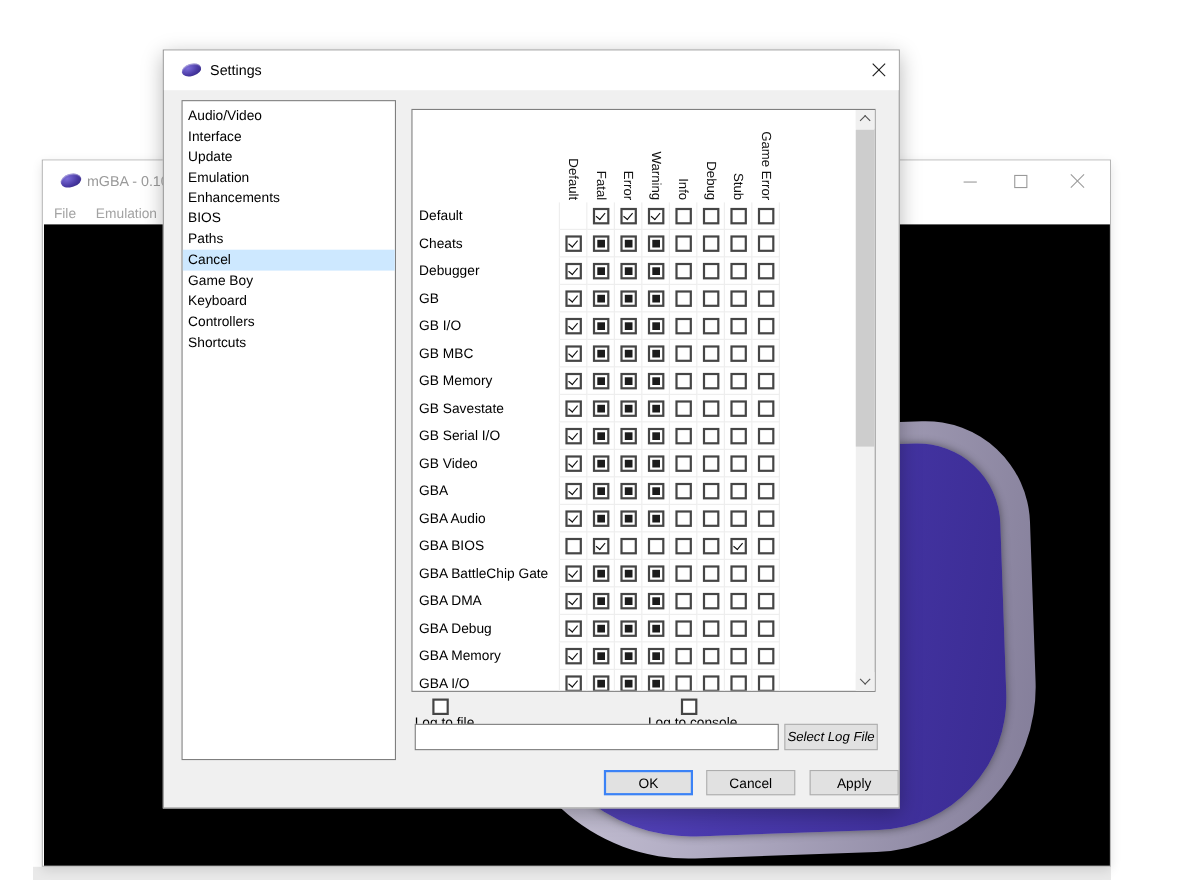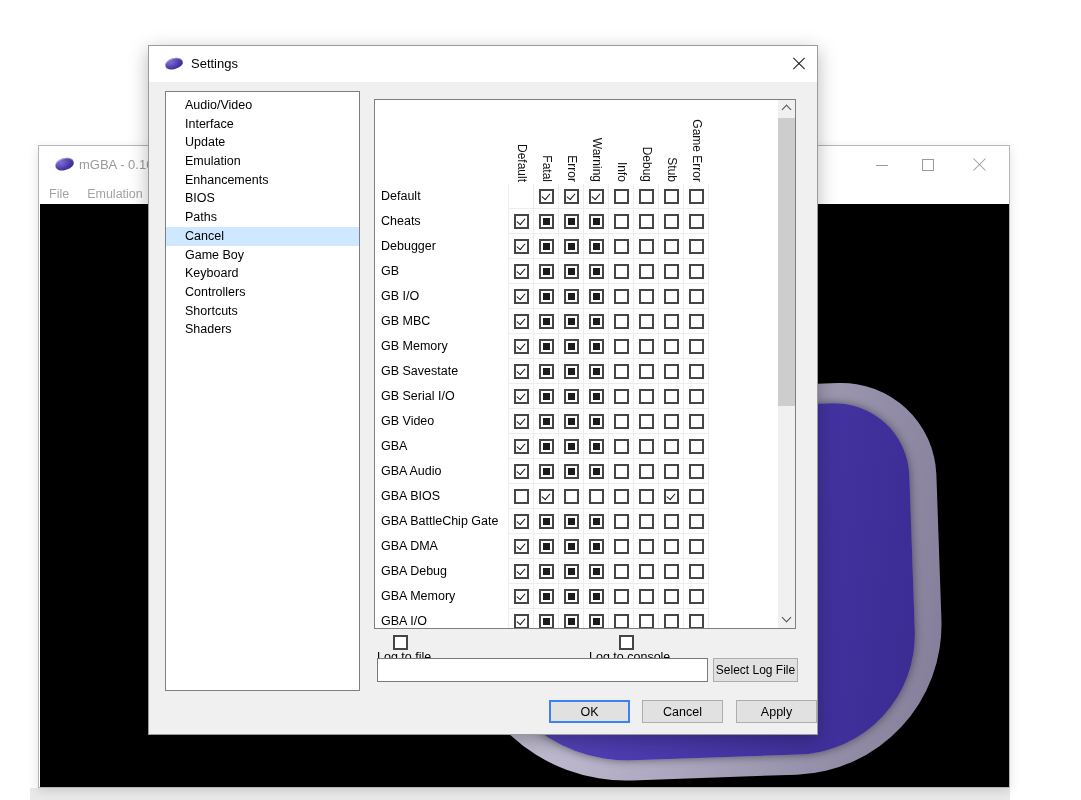--- a/index.html
+++ b/index.html
@@ -38,21 +38,21 @@
           border:1px solid #9b9b9b;box-sizing:border-box;box-shadow:0 5px 18px rgba(0,0,0,.28);}
   .dlg-titlebar{position:absolute;left:0;top:0;right:0;height:36px;background:#ffffff;}
   .dlg-icon{left:16px;top:12px;width:18px;height:11px;}
   .dlg-title{position:absolute;left:42px;top:10px;font-size:13px;color:#000;}
   .dlg-close{position:absolute;right:10px;top:10px;width:16px;height:16px;}
   .dlg-close::before,.dlg-close::after{content:"";position:absolute;left:0px;top:7px;width:16px;height:0;border-top:1.4px solid #1b1b1b;}
   .dlg-close::before{transform:rotate(45deg);} .dlg-close::after{transform:rotate(-45deg);}
   
   .side-list{position:absolute;left:16px;top:45px;width:195px;height:600px;background:#fff;
              border:1px solid #7f7f7f;box-sizing:border-box;padding-top:4px;overflow:hidden;}
-  .side-item{height:18.7px;line-height:18.7px;padding-left:19px;font-size:12.5px;white-space:nowrap;}
+  .side-item{height:18.7px;line-height:18.7px;padding-left:5px;font-size:12.5px;white-space:nowrap;}
   .side-item.sel{background:#cde8ff;}
   
   .grid-box{position:absolute;left:225px;top:53px;width:422px;height:530px;background:#fff;
             border:1px solid #7f7f7f;box-sizing:border-box;}
   .grid-view{position:absolute;left:0;top:0;width:403px;height:528px;overflow:hidden;}
   .ghead{display:flex;margin-left:133px;height:84px;align-items:flex-end;}
   .hcell{position:relative;width:25px;height:82px;flex:0 0 25px;}
   .hcell span{position:absolute;left:50%;top:50%;width:78px;height:25px;line-height:25px;text-align:right;
               transform:translate(-50%,-50%) rotate(90deg);font-size:12px;white-space:nowrap;color:#111;}
   .grow{display:flex;height:25px;}
@@ -74,21 +74,21 @@
   .sthumb{position:absolute;left:0;top:18px;width:17px;height:288px;background:#cdcdcd;}
   
   .chkrow{position:absolute;display:flex;align-items:center;flex-direction:column;}
   .chkrow .cb{margin-right:7px;flex:0 0 15px;}
   .chk-file{left:228px;top:589px;}
   .chk-console{left:440px;top:589px;}
   .path-input{position:absolute;left:228px;top:612px;width:331px;height:24px;box-sizing:border-box;
               border:1px solid #7a7a7a;background:#fff;font-family:inherit;font-size:12.5px;padding:0 4px;outline:none;}
   .btn{position:absolute;box-sizing:border-box;background:#e1e1e1;border:1px solid #adadad;
        font-family:inherit;font-size:12.5px;color:#000;display:flex;align-items:center;justify-content:center;}
-  .btn-selectlog{left:564px;top:612px;width:85px;height:24px;font-size:12px;}
+  .btn-selectlog{left:564px;top:612px;width:85px;height:24px;font-size:12px;font-style:italic;}
   .btn-ok{left:400px;top:654px;width:81px;height:23px;border:2px solid #3b82f6;}
   .btn-cancel{left:493px;top:654px;width:81px;height:23px;}
   .btn-apply{left:587px;top:654px;width:81px;height:23px;}
 </style>
 </head>
 <body>
 
 <div class="desktop-strip"></div>
 
 <div class="bg-window">
@@ -131,21 +131,20 @@
       <div class="side-item">Update</div>
       <div class="side-item">Emulation</div>
       <div class="side-item">Enhancements</div>
       <div class="side-item">BIOS</div>
       <div class="side-item">Paths</div>
       <div class="side-item sel">Cancel</div>
       <div class="side-item">Game Boy</div>
       <div class="side-item">Keyboard</div>
       <div class="side-item">Controllers</div>
       <div class="side-item">Shortcuts</div>
-      <div class="side-item">Shaders</div>
     </div>
 
   <div class="grid-box">
     <div class="grid-view">
       <div class="ghead">
           <div class="hcell">
             <span>Default</span>
           </div>
           <div class="hcell">
             <span>Fatal</span>

